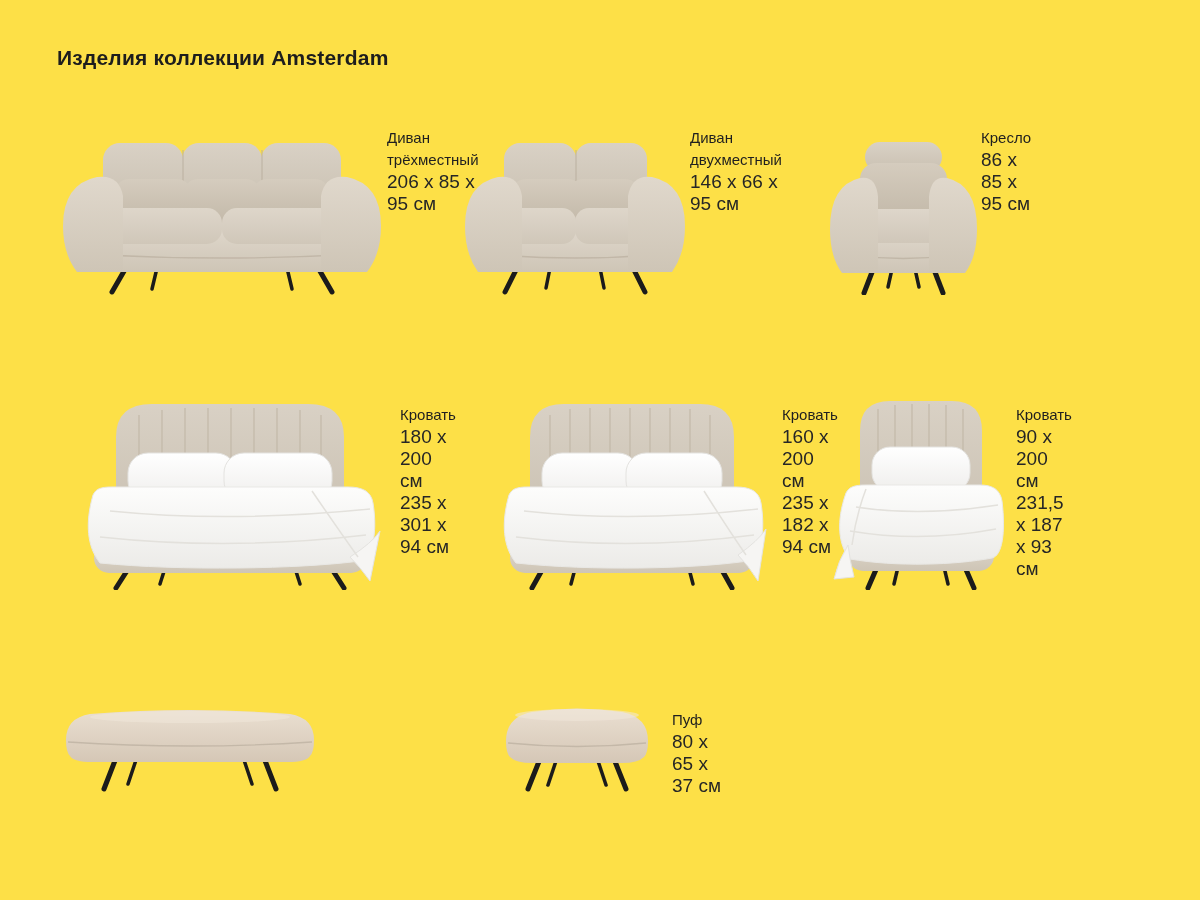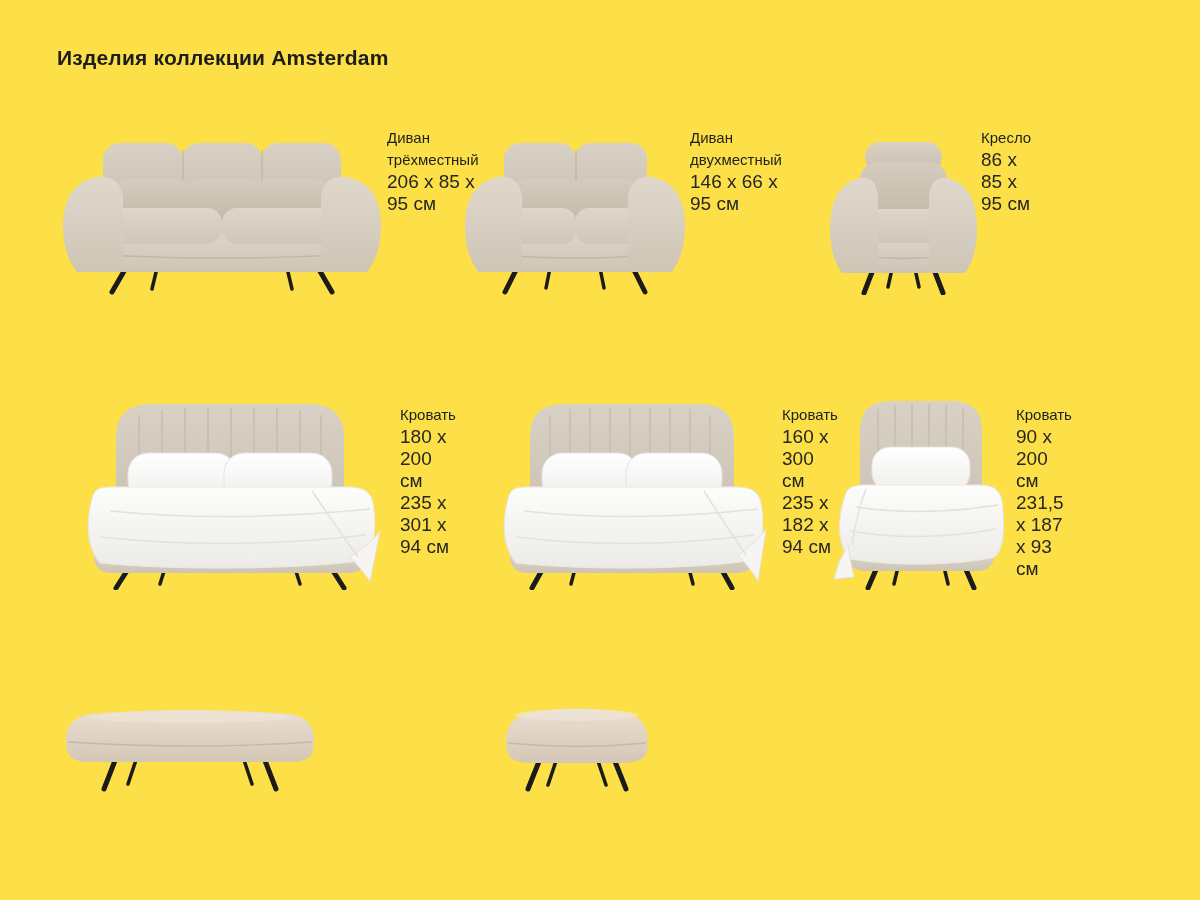--- a/index.html
+++ b/index.html
@@ -211,21 +211,21 @@
         <rect x="28" y="148" width="244" height="30" rx="15" fill="url(#gFabL)"></rect>
         <path class="duvet" d="M27 100 C19 128 21 152 34 168 C110 176 210 174 266 166 C278 164 284 138 279 108 C277 96 268 92 254 92 L46 92 C34 92 30 94 27 100 Z"></path>
         <path class="drape" d="M256 160 Q276 146 284 134 L276 186 Q266 170 256 160 Z"></path>
         <path class="fold" d="M42 116 Q150 128 276 114"></path>
         <path class="fold" d="M34 142 Q150 156 272 140"></path>
         <path class="fold" d="M222 96 Q246 134 264 160"></path>
       </svg>
     </div>
     <div class="label">
       <div class="p-name">Кровать</div>
-      <div class="p-dims">160 x 300 см</div>
+      <div class="p-dims">160 x 200 см</div>
       <div class="p-dims">235 x 182 x 94 см</div>
     </div>
   </div>
 
   <div class="card r2" style="left:826px; top:395px; width:165px;">
     <div class="figure">
       <svg width="190" height="195" viewBox="0 0 190 195">
         <path class="legF" d="M52 170 L42 193"></path>
           <path class="legB" d="M72 172 L68 189"></path>
         <path class="legB" d="M118 172 L122 189"></path>
@@ -272,15 +272,19 @@
       <svg width="190" height="100" viewBox="0 0 190 100">
         <path class="legF" d="M58 66 L46 96"></path>
           <path class="legB" d="M74 68 L66 92"></path>
         <path class="legB" d="M116 68 L124 92"></path>
           <path class="legF" d="M132 66 L144 96"></path>
         <path d="M24 48 Q24 24 50 19 Q95 12 140 19 Q166 24 166 48 Q166 60 162 64 Q156 70 140 70 L50 70 Q34 70 28 64 Q24 60 24 48 Z" fill="url(#gSmooth)"></path>
         <path class="seam" d="M26 50 Q95 57 164 50"></path>
         <ellipse cx="95" cy="22" rx="62" ry="6" fill="#f1e8db" opacity="0.55"></ellipse>
       </svg>
     </div>
+    <div class="label">
+      <div class="p-name">Пуф</div>
+      <div class="p-dims">80 x 65 x 37 см</div>
+    </div>
   </div>
 
 </div>
 
 </body></html>

